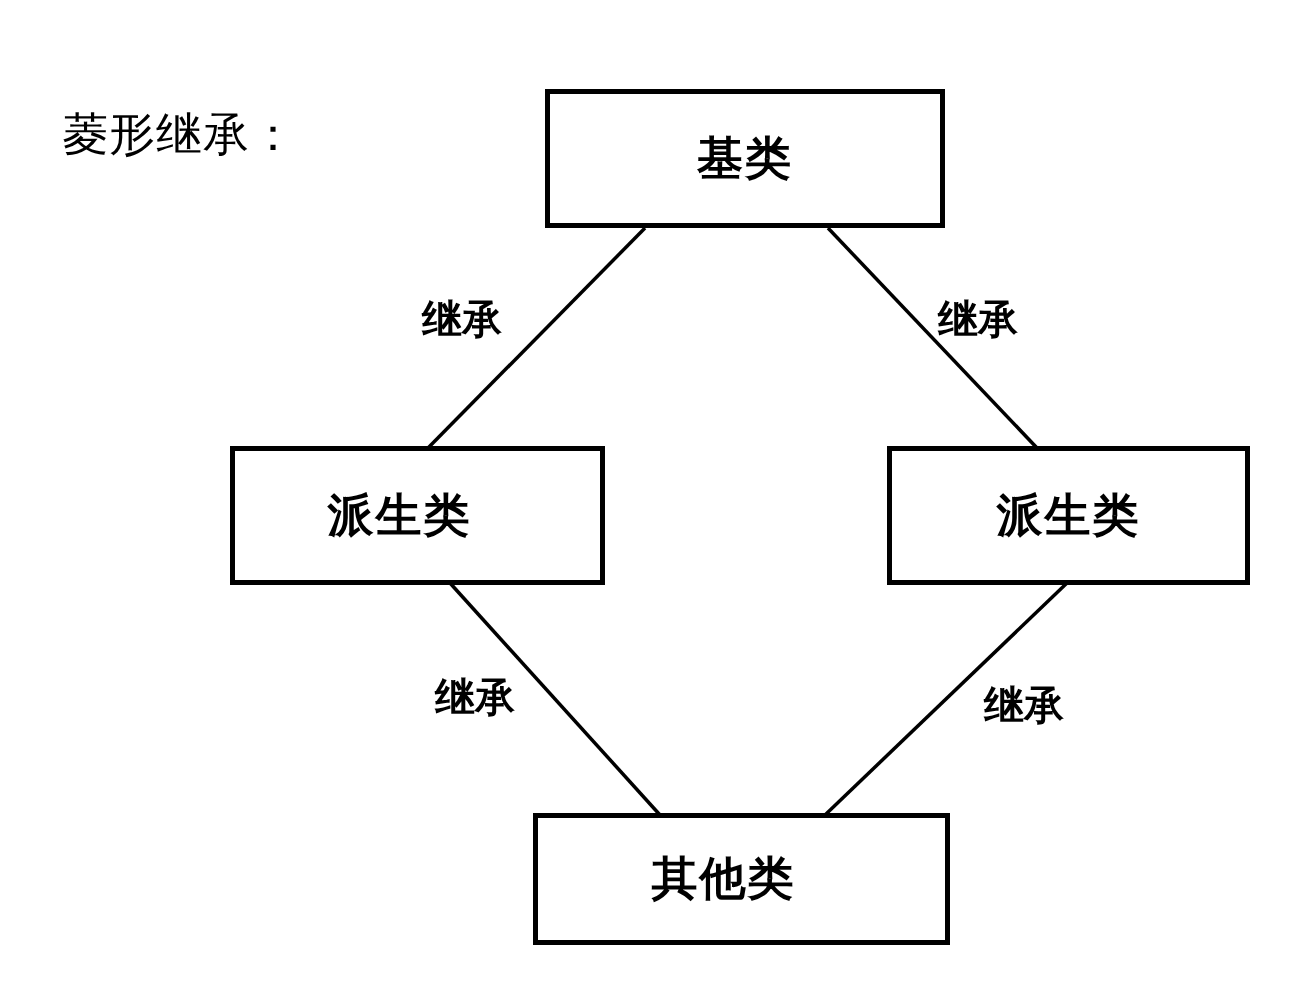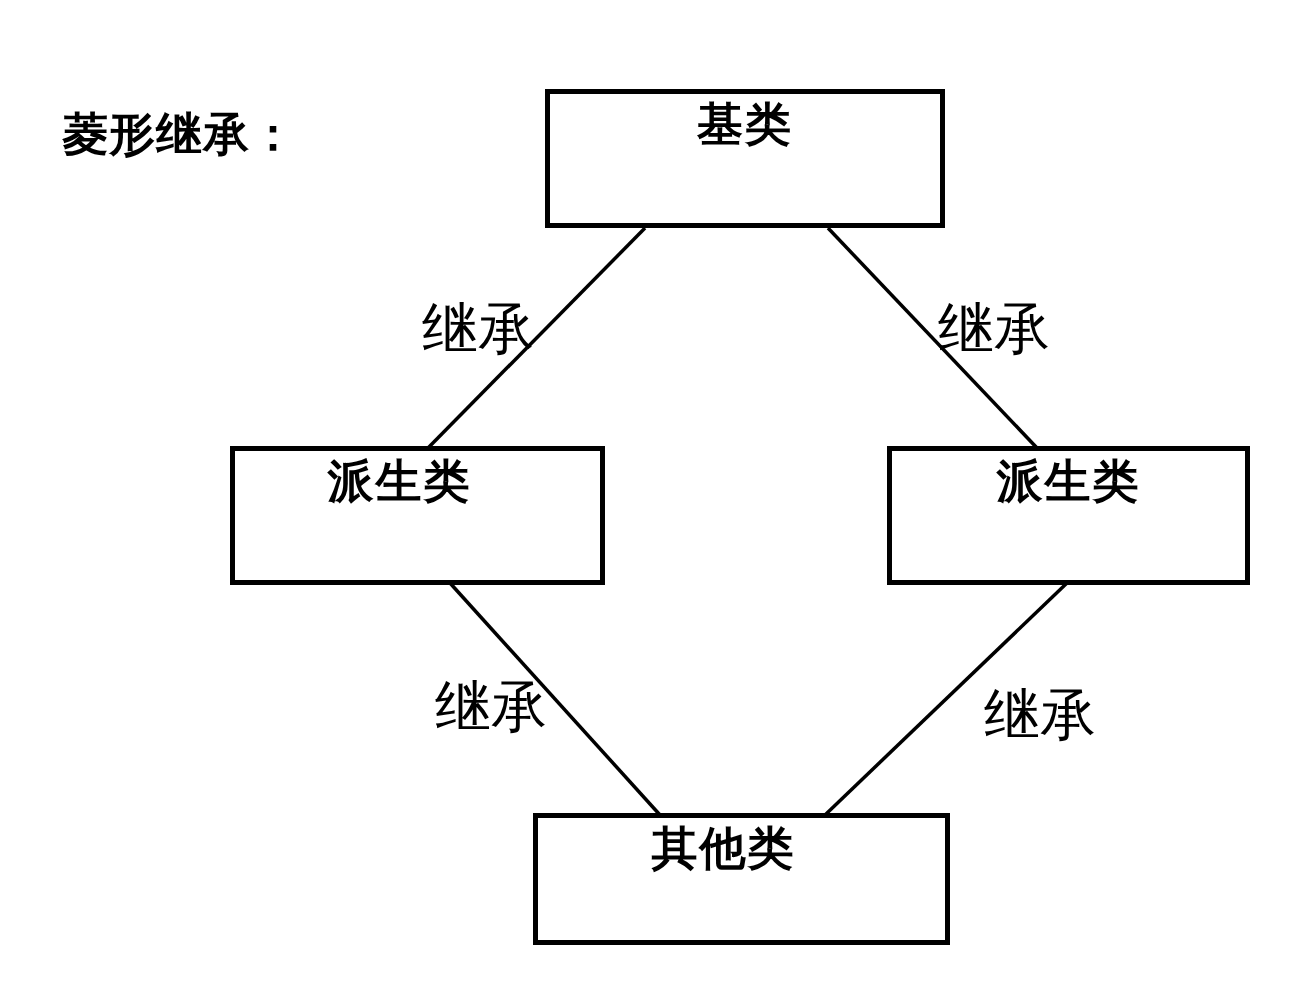--- a/index.html
+++ b/index.html
@@ -26,48 +26,49 @@
   .edges-svg line {
     stroke: #000000;
     stroke-width: 3.5;
   }
   .node-box {
     position: absolute;
     background: #ffffff;
     border: 5px solid #000000;
     box-sizing: border-box;
     display: flex;
+    align-items: center;
     justify-content: center;
   }
   .node-label {
     font-size: 46px;
     font-weight: bold;
     letter-spacing: 2px;
     white-space: nowrap;
   }
   .box-base    { left: 545px; top:  89px; width: 400px; height: 139px; }
   .box-dleft   { left: 230px; top: 446px; width: 375px; height: 139px; }
   .box-dright  { left: 887px; top: 446px; width: 363px; height: 139px; }
   .box-other   { left: 533px; top: 813px; width: 417px; height: 132px; }
   .box-dleft .node-label,
   .box-other .node-label { position: relative; left: -18px; }
 
   .diagram-title {
     position: absolute;
     left: 62px;
     top: 104px;
     font-size: 46px;
-    font-weight: bold;
+    font-weight: normal;
     letter-spacing: 1px;
     white-space: nowrap;
   }
   .edge-label {
     position: absolute;
-    font-size: 56px;
-    font-weight: normal;
+    font-size: 40px;
+    font-weight: bold;
     white-space: nowrap;
   }
   .edge-label-tl { left: 422px; top: 292px; }
   .edge-label-tr { left: 938px; top: 292px; }
   .edge-label-bl { left: 435px; top: 670px; }
   .edge-label-br { left: 984px; top: 678px; }
 </style>
 </head>
 <body>
 

